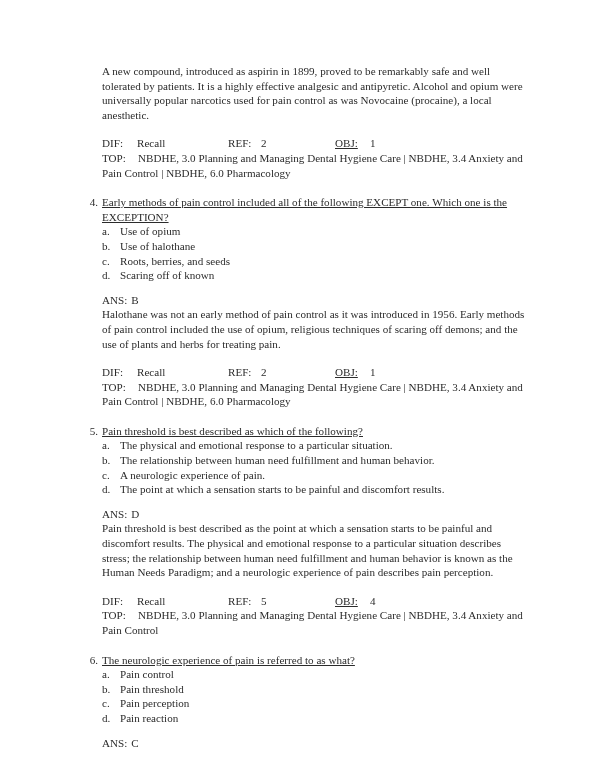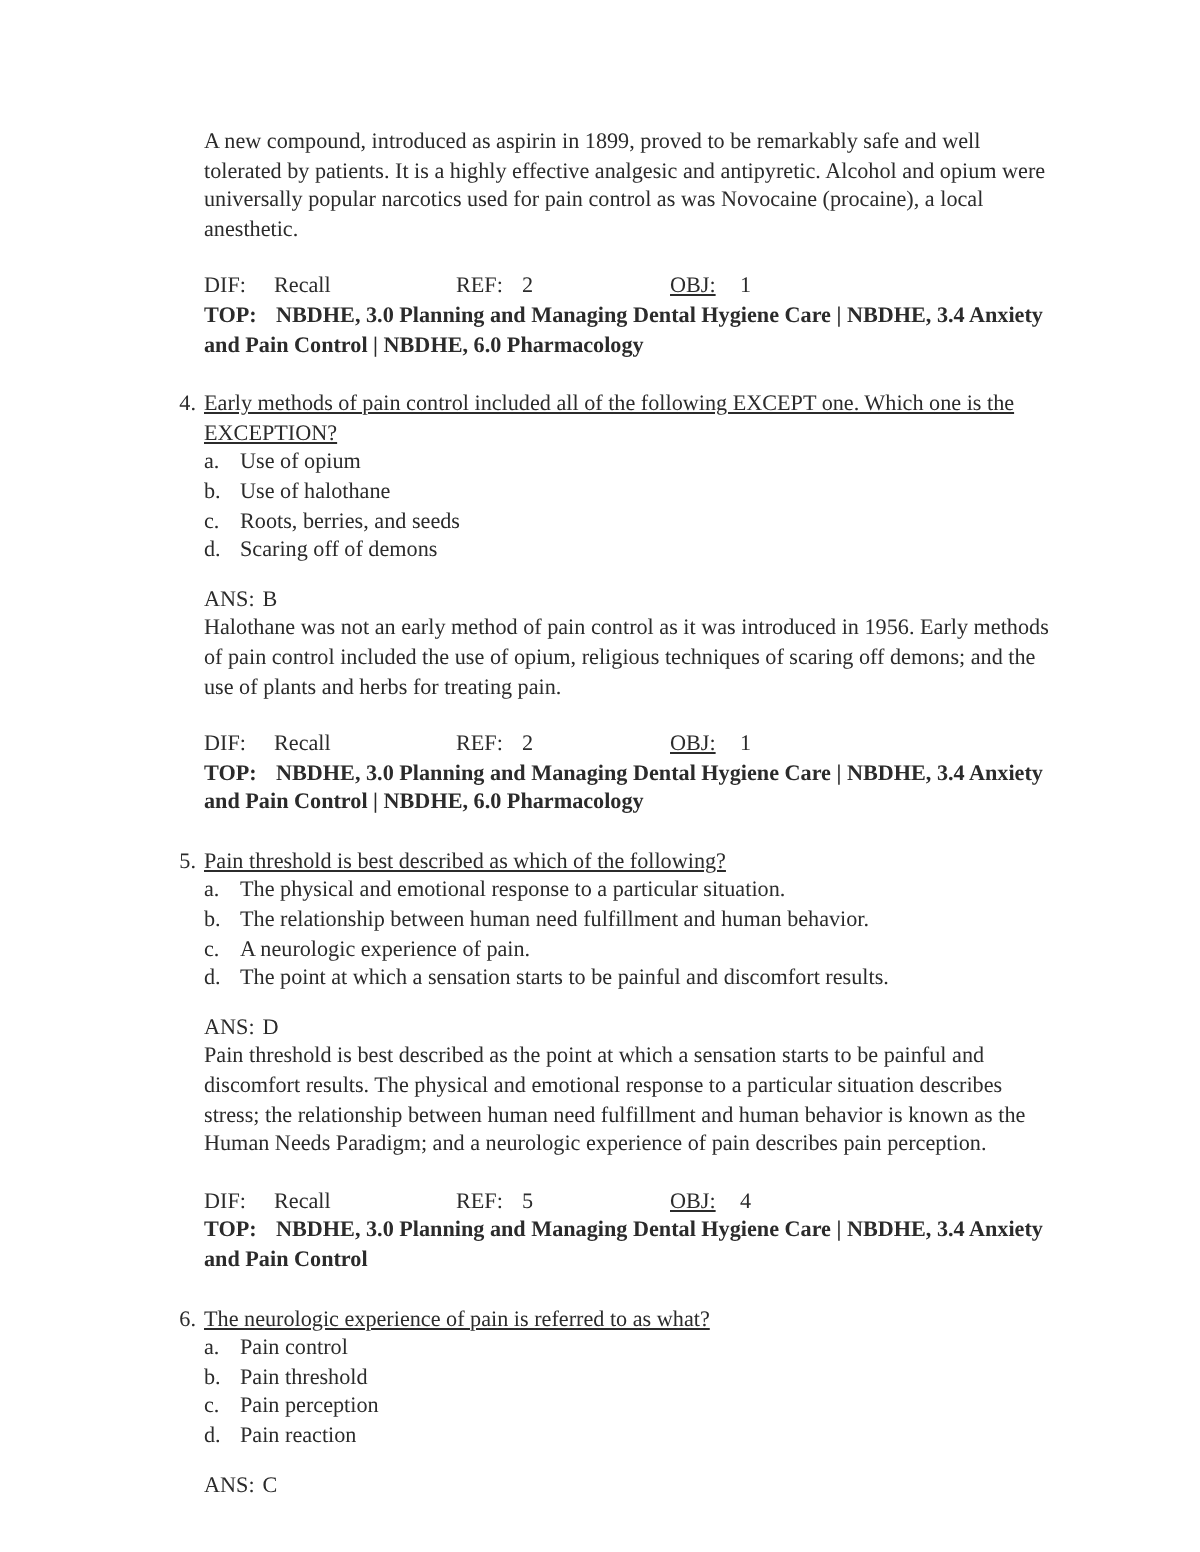--- a/index.html
+++ b/index.html
@@ -53,21 +53,20 @@
   .v-dif  { left: 35px; }
   .k-ref  { left: 126px; text-align: right; }
   .v-ref  { left: 159px; }
   .k-obj  { left: 233px; text-decoration: underline; }
   .v-obj  { left: 268px; }
 
   .top-row {
     margin-left: 18px;
     position: relative;
     padding-left: 0;
-    font-weight: bold;
   }
   .top-row .t-key {
     display: inline-block;
     width: 36px;
   }
   .top-row .t-val {
     display: inline;
   }
 
   
@@ -146,21 +145,21 @@
         <li class="opt">
           <span class="olet">b.</span>
           <span>Use of halothane</span>
         </li>
         <li class="opt">
           <span class="olet">c.</span>
           <span>Roots, berries, and seeds</span>
         </li>
         <li class="opt">
           <span class="olet">d.</span>
-          <span>Scaring off of demons</span>
+          <span>Scaring off of known</span>
         </li>
       </ul>
       <div class="gap-sm"></div>
       <div class="ans">
         <span class="ans-key">ANS:</span><span class="ans-val">B</span>
       </div>
       <p class="para">Halothane was not an early method of pain control as it was introduced in 1956. Early methods of pain control included the use of opium, religious techniques of scaring off demons; and the use of plants and herbs for treating pain.</p>
       <div class="gap-md"></div>
       <div class="meta-row">
         <span class="m-key k-dif">DIF:</span>

